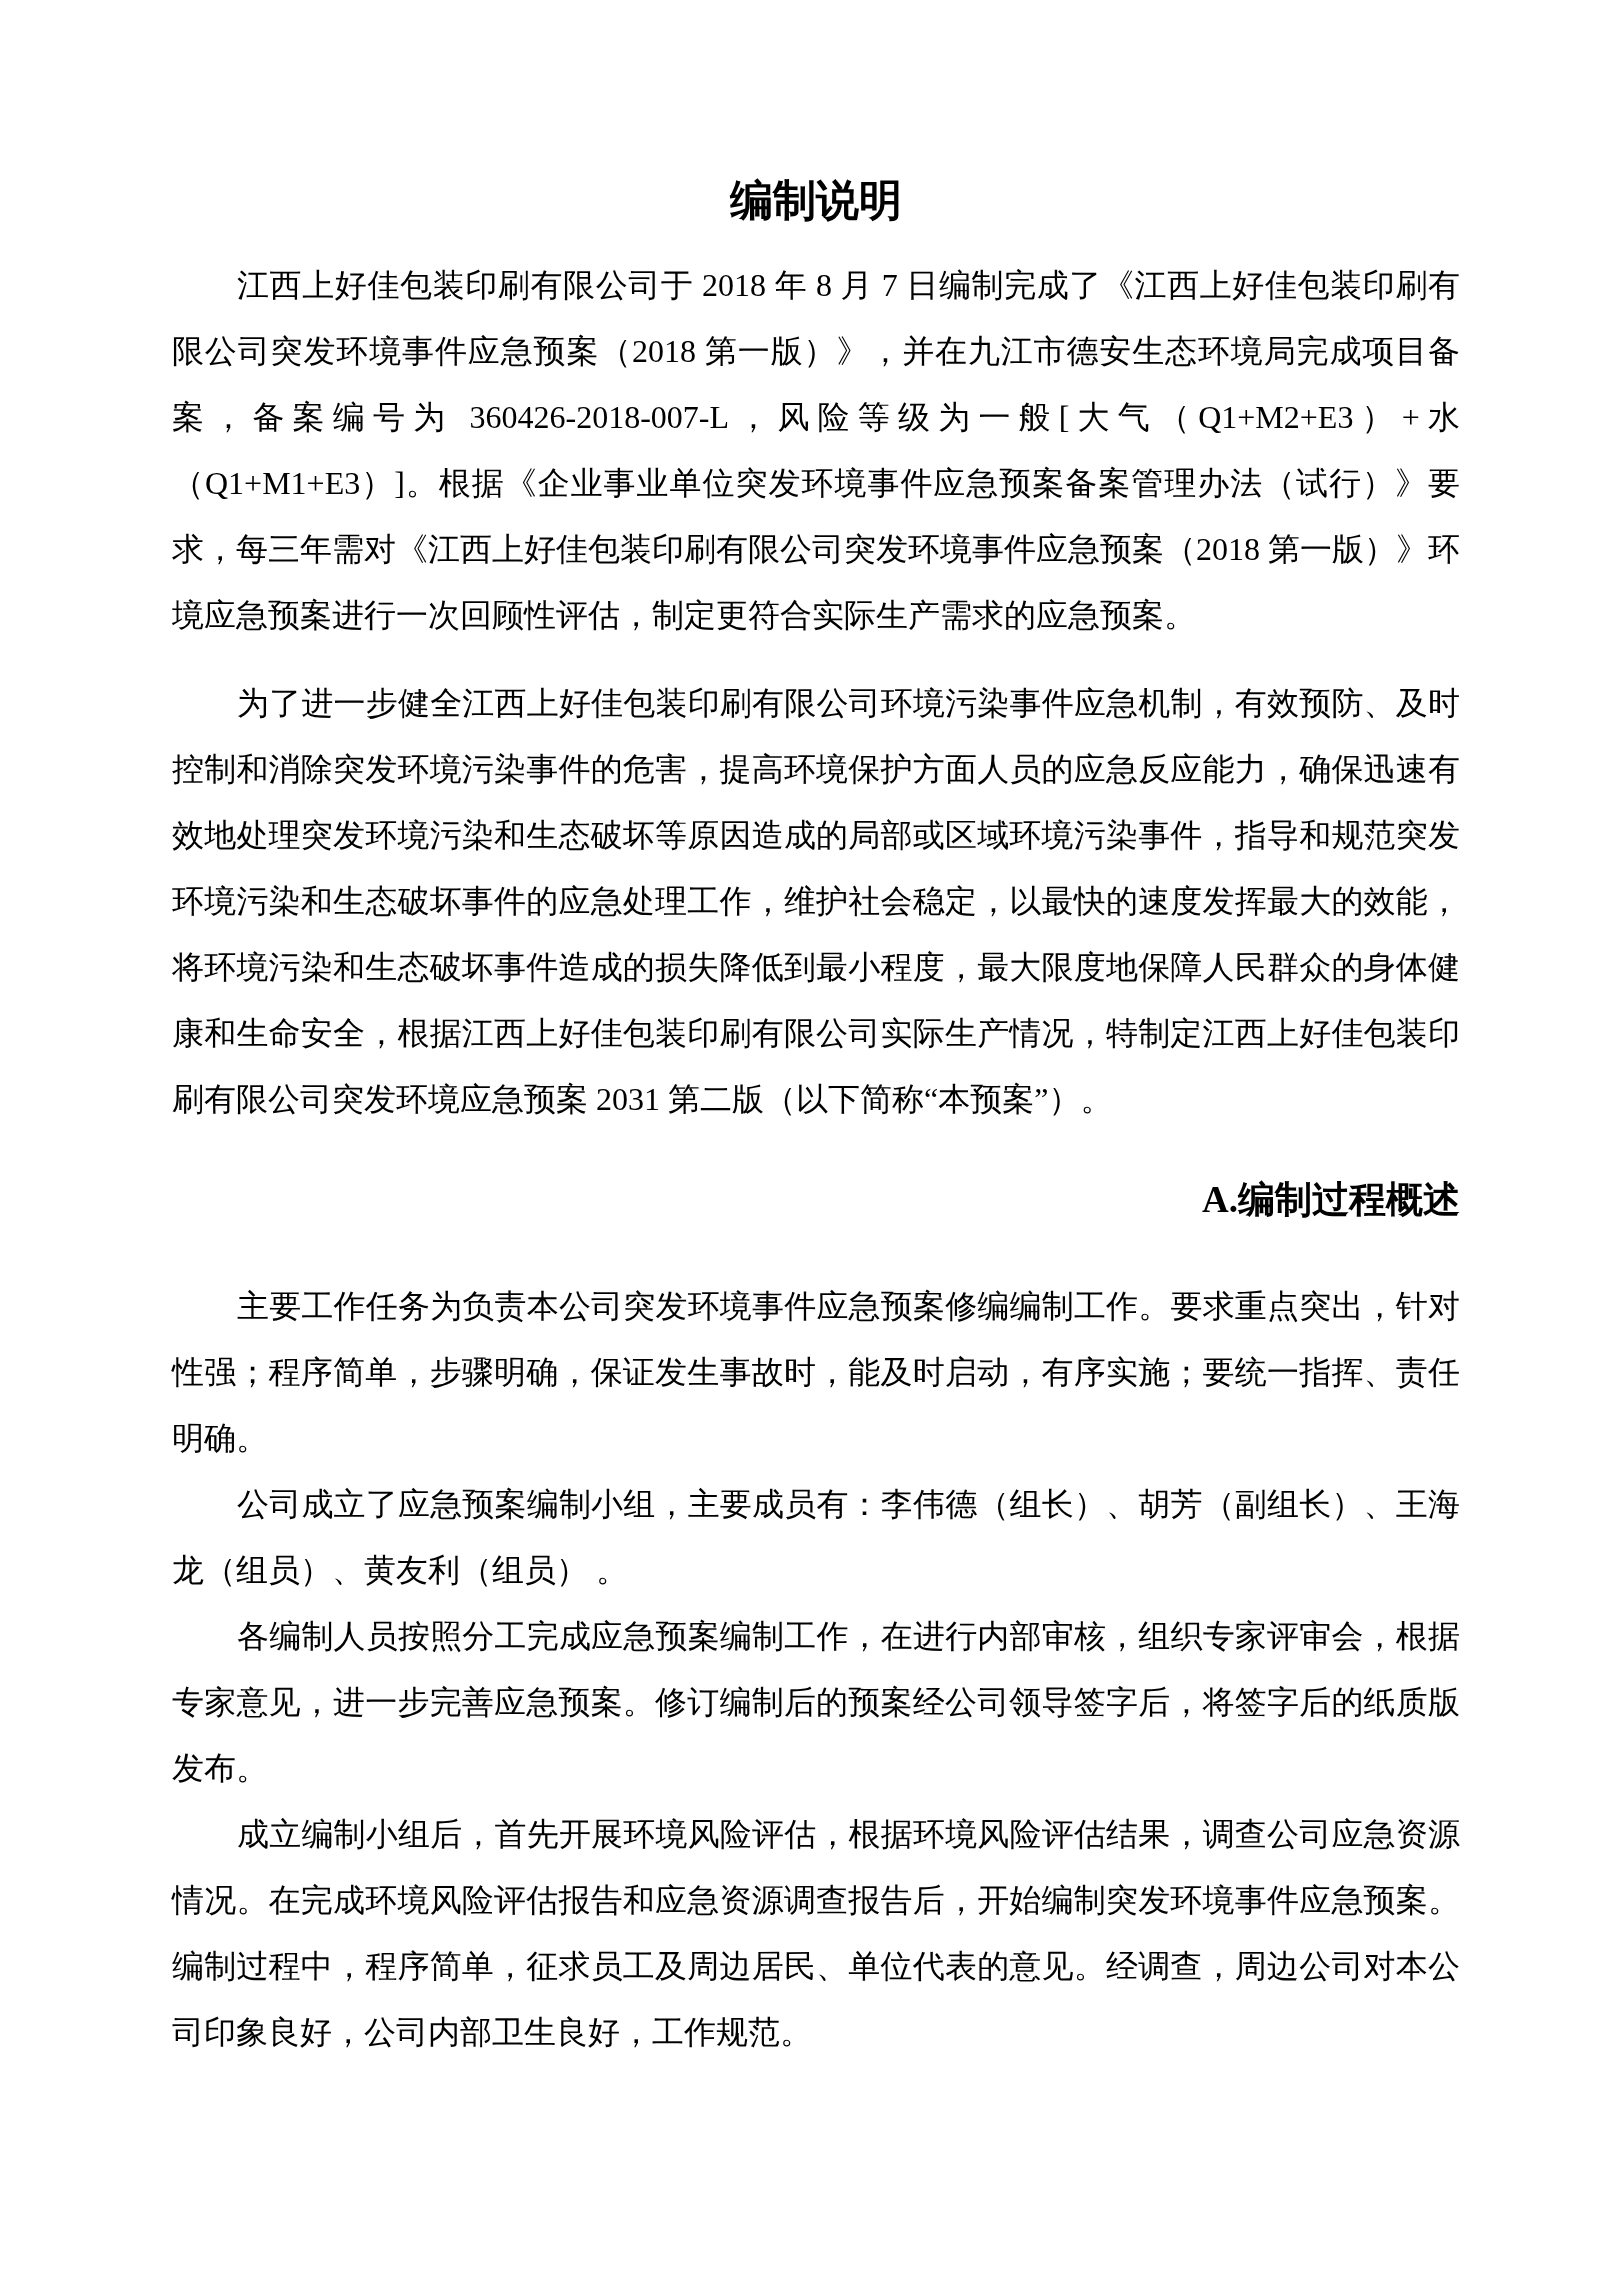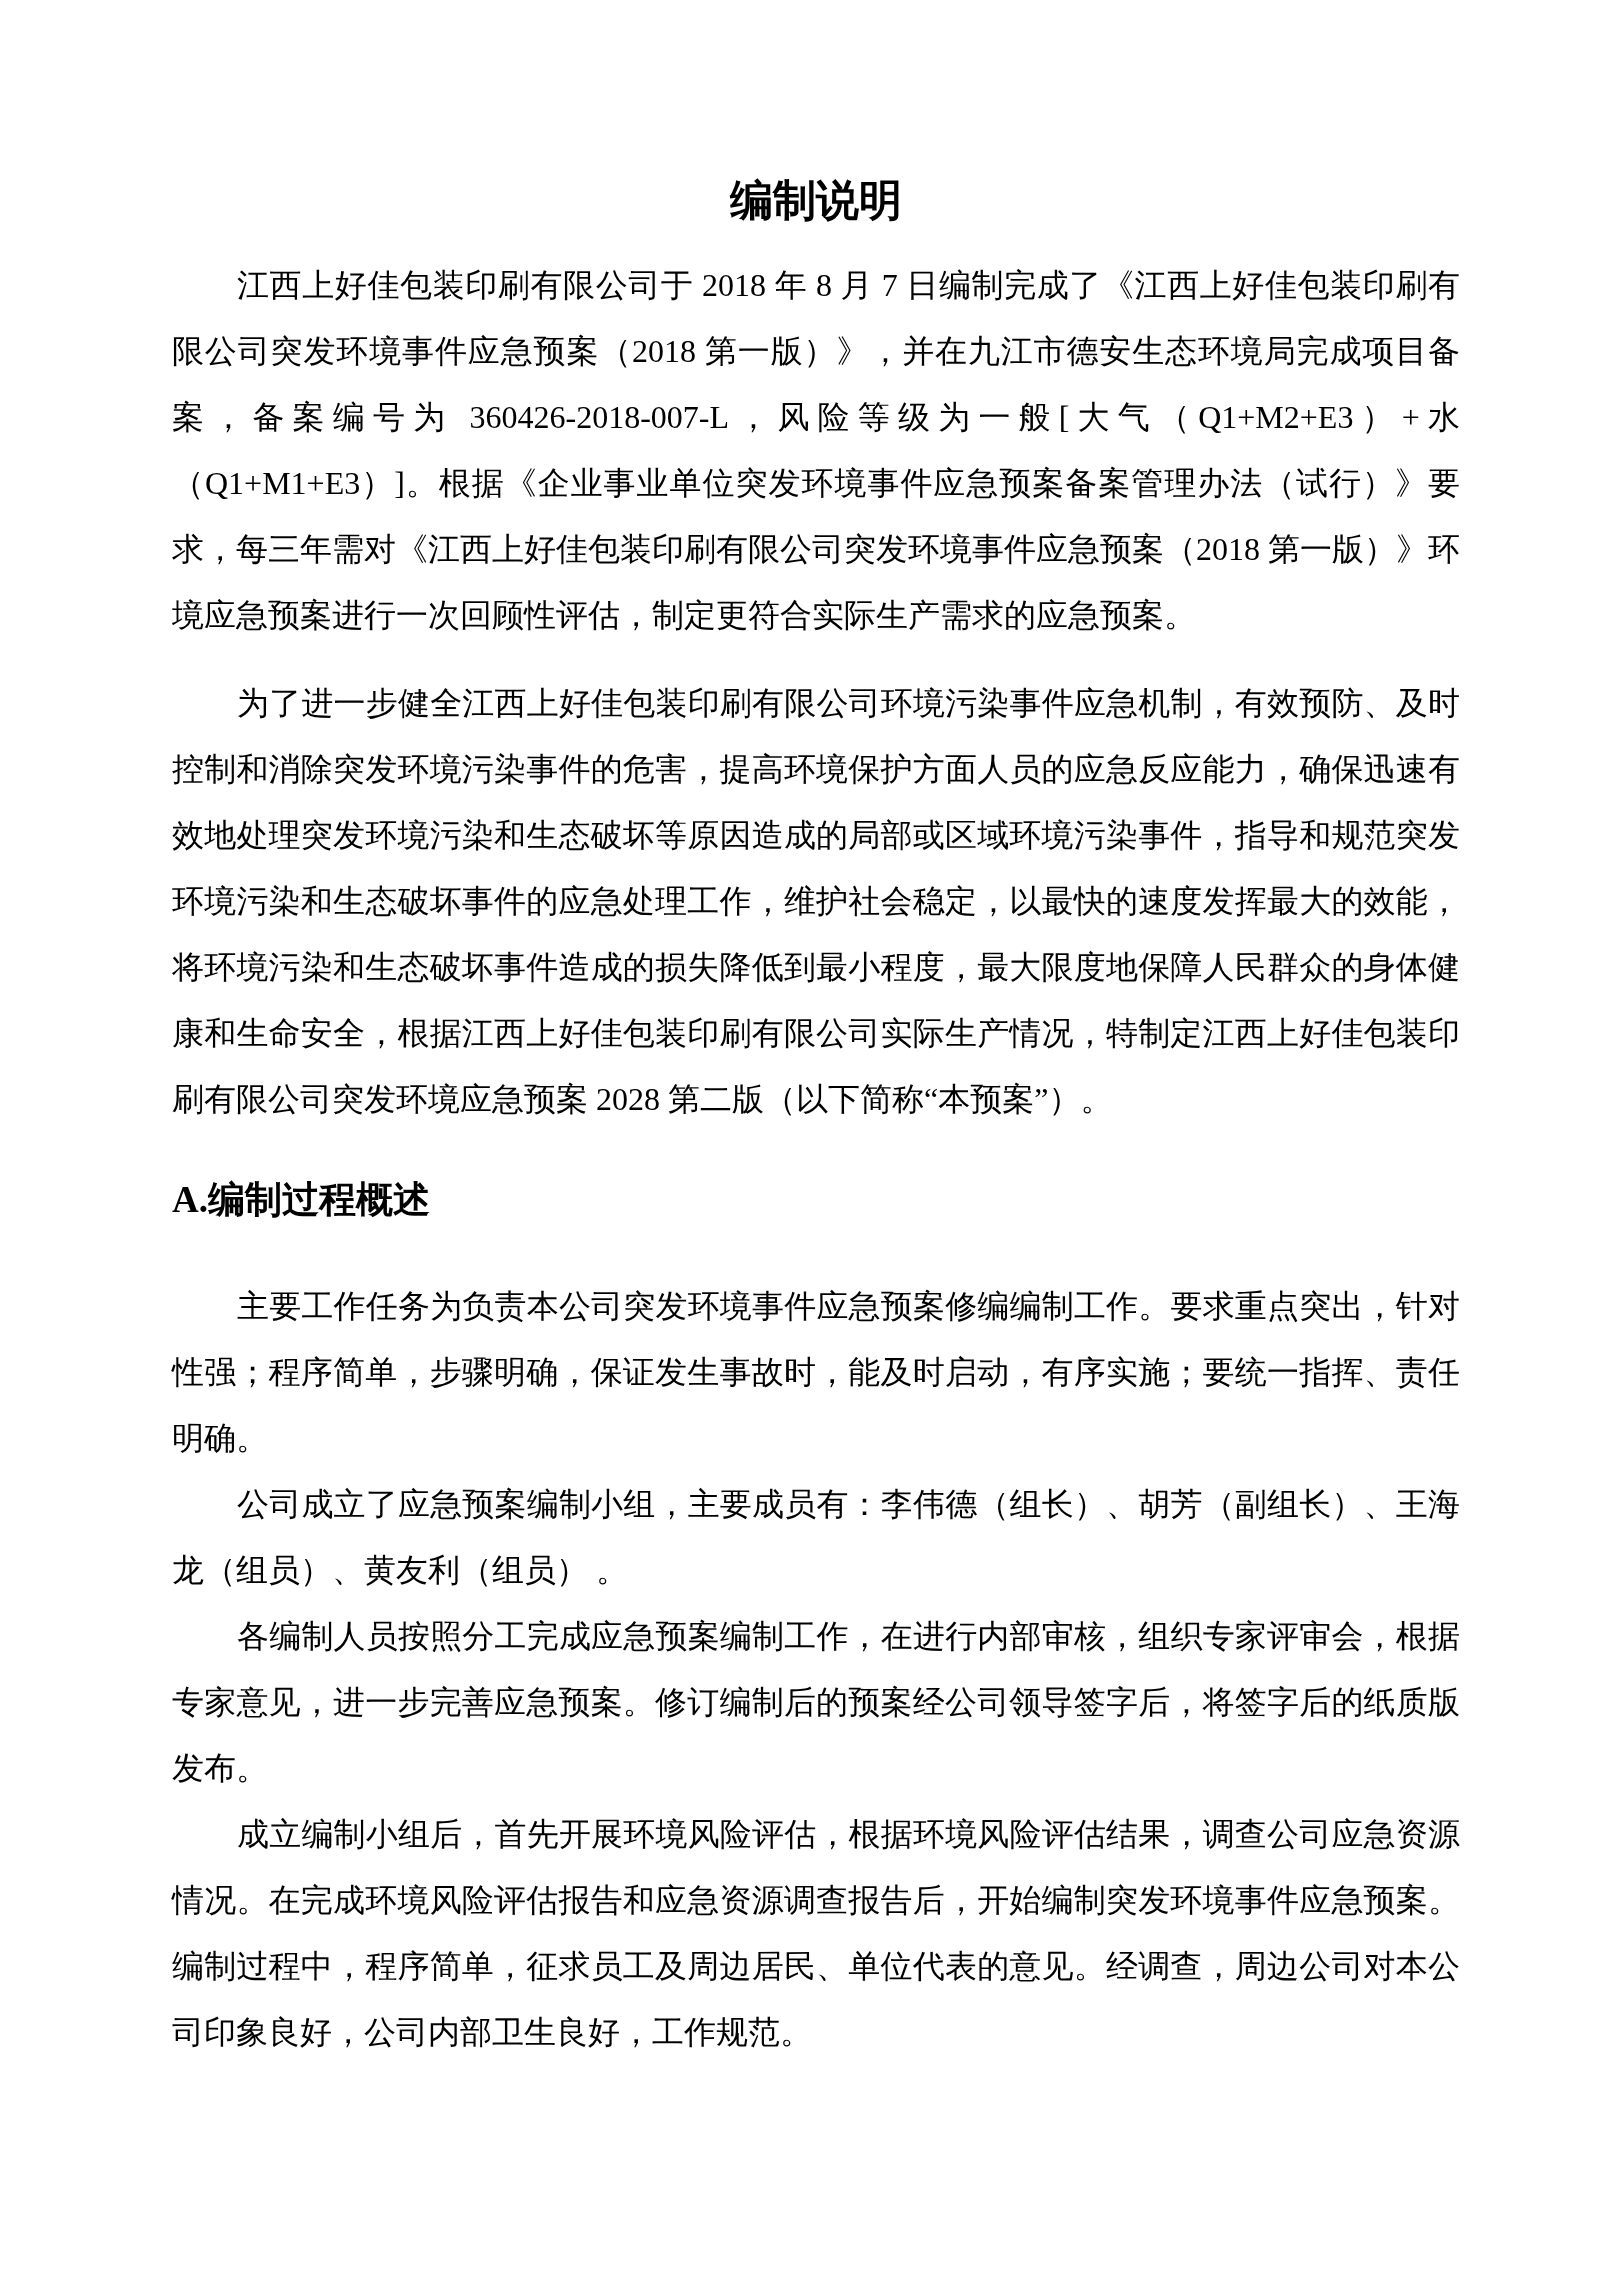--- a/index.html
+++ b/index.html
@@ -34,33 +34,33 @@
     margin: 0;
     word-break: normal;
   }
   .para.intro {
     margin-top: 22.5px;
   }
   .section-heading {
     font-size: 37px;
     line-height: 49px;
     font-weight: bold;
-    text-align: left;
+    text-align: right;
     margin: 43px 0 49px 0;
   }
 </style>
 </head>
 <body>
 
 <div class="page">
   <h1 class="doc-title">编制说明</h1>
 
   <p class="para intro">江西上好佳包装印刷有限公司于 2018 年 8 月 7 日编制完成了《江西上好佳包装印刷有限公司突发环境事件应急预案（2018 第一版）》，并在九江市德安生态环境局完成项目备案，备案编号为 360426-2018-007-L，风险等级为一般[大气（Q1+M2+E3）+水（Q1+M1+E3）]。根据《企业事业单位突发环境事件应急预案备案管理办法（试行）》要求，每三年需对《江西上好佳包装印刷有限公司突发环境事件应急预案（2018 第一版）》环境应急预案进行一次回顾性评估，制定更符合实际生产需求的应急预案。</p>
 
-  <p class="para intro">为了进一步健全江西上好佳包装印刷有限公司环境污染事件应急机制，有效预防、及时控制和消除突发环境污染事件的危害，提高环境保护方面人员的应急反应能力，确保迅速有效地处理突发环境污染和生态破坏等原因造成的局部或区域环境污染事件，指导和规范突发环境污染和生态破坏事件的应急处理工作，维护社会稳定，以最快的速度发挥最大的效能，将环境污染和生态破坏事件造成的损失降低到最小程度，最大限度地保障人民群众的身体健康和生命安全，根据江西上好佳包装印刷有限公司实际生产情况，特制定江西上好佳包装印刷有限公司突发环境应急预案 2028 第二版（以下简称“本预案”）。</p>
+  <p class="para intro">为了进一步健全江西上好佳包装印刷有限公司环境污染事件应急机制，有效预防、及时控制和消除突发环境污染事件的危害，提高环境保护方面人员的应急反应能力，确保迅速有效地处理突发环境污染和生态破坏等原因造成的局部或区域环境污染事件，指导和规范突发环境污染和生态破坏事件的应急处理工作，维护社会稳定，以最快的速度发挥最大的效能，将环境污染和生态破坏事件造成的损失降低到最小程度，最大限度地保障人民群众的身体健康和生命安全，根据江西上好佳包装印刷有限公司实际生产情况，特制定江西上好佳包装印刷有限公司突发环境应急预案 2031 第二版（以下简称“本预案”）。</p>
 
   <h2 class="section-heading">A.编制过程概述</h2>
 
   <p class="para">主要工作任务为负责本公司突发环境事件应急预案修编编制工作。要求重点突出，针对性强；程序简单，步骤明确，保证发生事故时，能及时启动，有序实施；要统一指挥、责任明确。</p>
 
   <p class="para">公司成立了应急预案编制小组，主要成员有：李伟德（组长）、胡芳（副组长）、王海龙（组员）、黄友利（组员） 。</p>
 
   <p class="para">各编制人员按照分工完成应急预案编制工作，在进行内部审核，组织专家评审会，根据专家意见，进一步完善应急预案。修订编制后的预案经公司领导签字后，将签字后的纸质版发布。</p>
 
   <p class="para">成立编制小组后，首先开展环境风险评估，根据环境风险评估结果，调查公司应急资源情况。在完成环境风险评估报告和应急资源调查报告后，开始编制突发环境事件应急预案。编制过程中，程序简单，征求员工及周边居民、单位代表的意见。经调查，周边公司对本公司印象良好，公司内部卫生良好，工作规范。</p>

